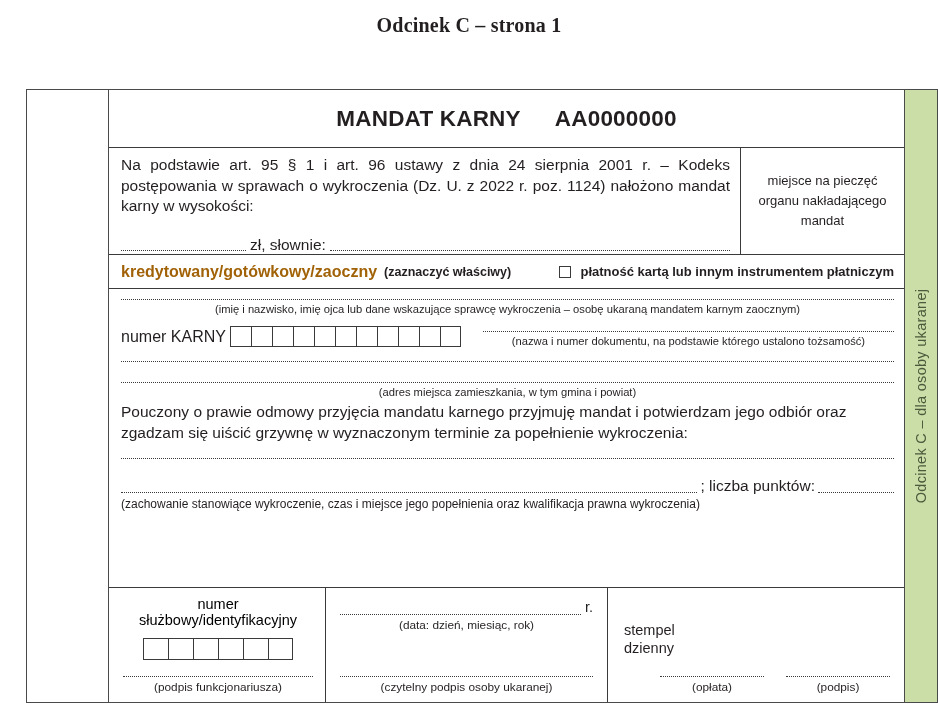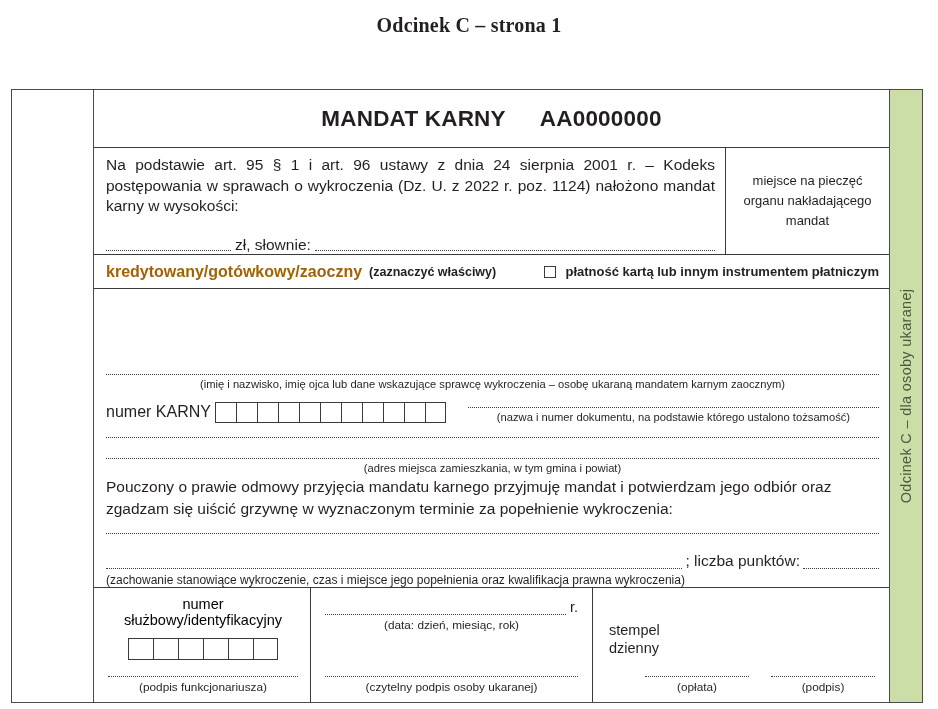--- a/index.html
+++ b/index.html
@@ -26,21 +26,21 @@
     font-family: "Liberation Serif", serif;
     font-weight: bold;
     font-size: 20px;
     letter-spacing: 0.2px;
     color: #231f20;
   }
 
   
   .form-frame {
     position: absolute;
-    left: 11px;
+    left: 26px;
     top: 89px;
     width: 912px;
     height: 614px;
     border: 1.4px solid #4a4a4a;
     box-sizing: border-box;
     display: flex;
     background: #fff;
   }
 
   
@@ -210,21 +210,20 @@
 
   
   .body-block {
     flex: 1 1 auto;
     border-bottom: 1.4px solid #3a3a3a;
     box-sizing: border-box;
     padding: 0 10px 0 12px;
     display: flex;
     flex-direction: column;
     min-height: 0;
-    justify-content: flex-end;
   }
 
   .dot-line {
     border-bottom: 1.6px dotted #3a3a3a;
     height: 0;
   }
   .caption {
     text-align: center;
     font-size: 11.2px;
     color: #231f20;

